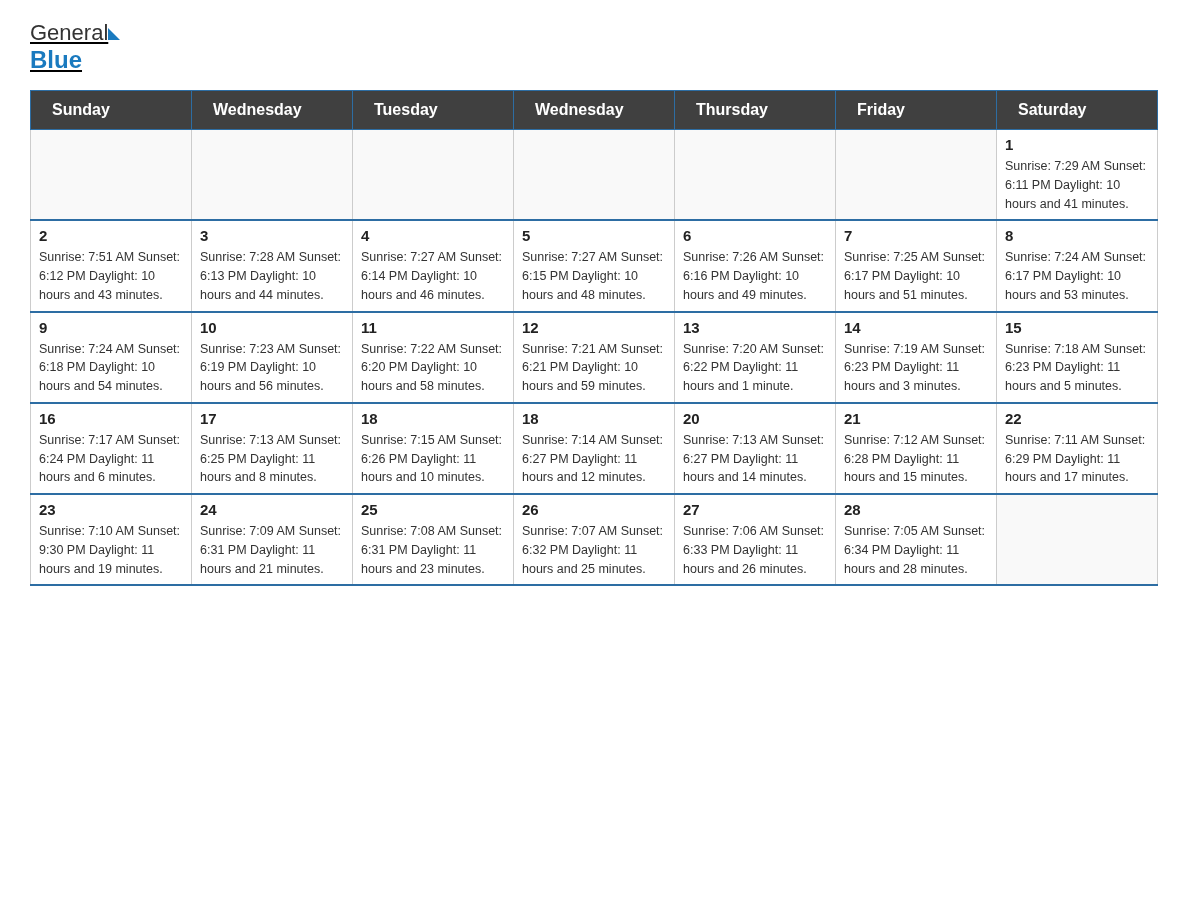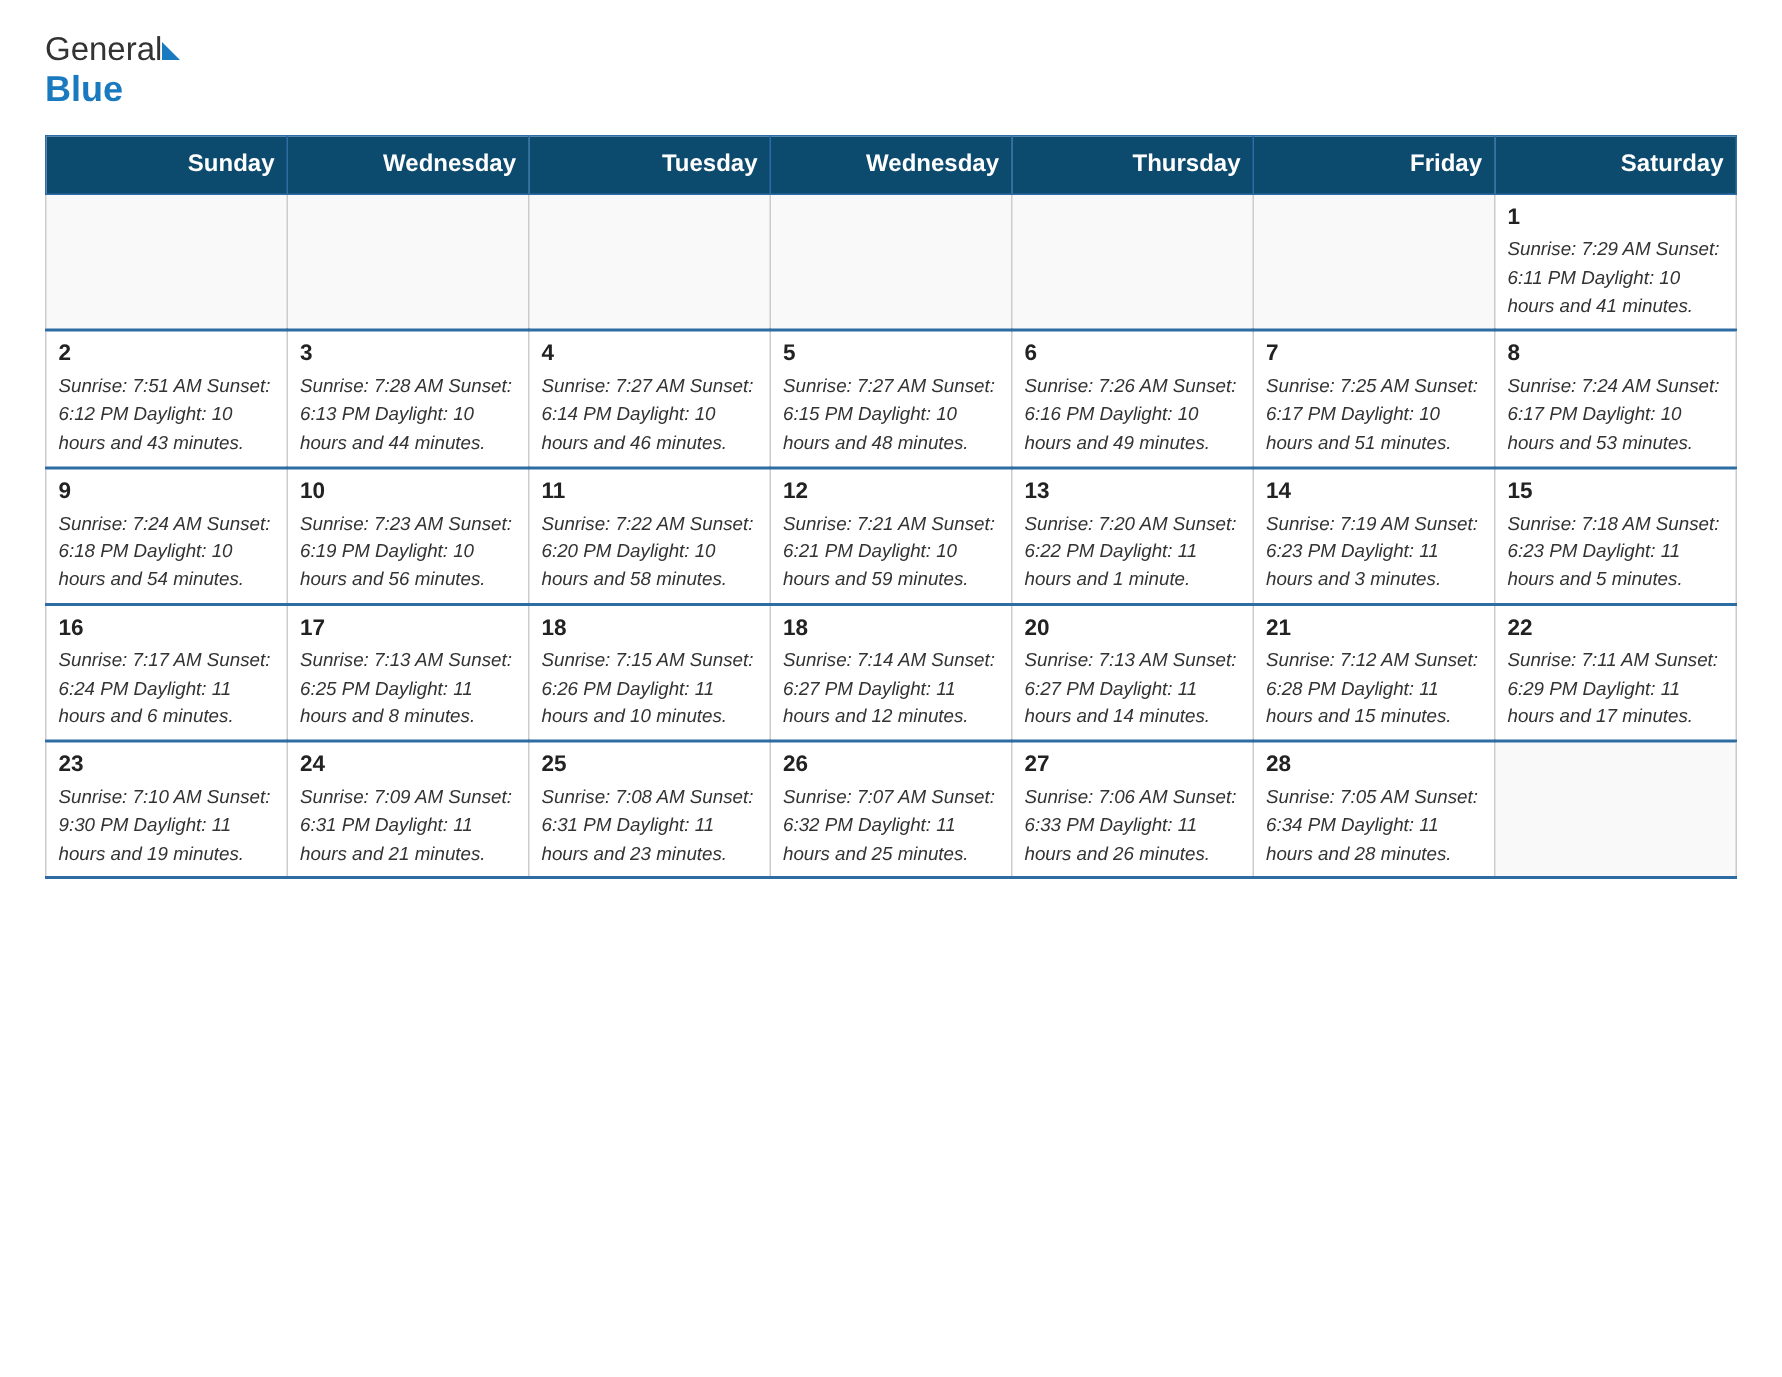--- a/index.html
+++ b/index.html
@@ -44,26 +44,26 @@
     }
     .title-block .subtitle {
       font-size: 18px;
       color: #444;
     }
     .calendar {
       width: 100%;
       border-collapse: collapse;
     }
     .calendar thead th {
-      background: #0c4a6e;
+      background: #404040;
       color: #fff;
       font-size: 16px;
       font-weight: bold;
-      padding: 10px 8px;
-      text-align: right;
+      padding: 10px 21px;
+      text-align: left;
       border: 1px solid #2d6da3;
     }
     .calendar tbody td {
       vertical-align: top;
       border: 1px solid #ccc;
       padding: 6px 8px;
       width: 14.28%;
       min-height: 100px;
       font-size: 13px;
       color: #333;
@@ -72,35 +72,34 @@
       font-size: 15px;
       font-weight: bold;
       color: #222;
       display: block;
       margin-bottom: 4px;
     }
     .day-info {
       font-size: 12.5px;
       line-height: 1.5;
       color: #333;
-      font-style: italic;
     }
     .calendar tbody tr {
       border-bottom: 2px solid #2d6da3;
     }
     .empty-cell {
       background: #f9f9f9;
     }
   </style>
 </head>
 <body>
 
 <div class="header">
   <div class="logo">
-    <div style="display:flex; flex-direction:column; align-items:flex-start;">
+    <div style="display:flex; flex-direction:column; align-items:flex-start;text-decoration:underline;">
       <div style="display:flex; align-items:center;">
         <span class="logo-text">General</span>
         <div class="logo-triangle"></div>
       </div>
       <span class="logo-text" style="color:#1a7abf; font-weight:bold; font-size:24px;">Blue</span>
     </div>
   </div>
   <div class="title-block">
     <h1></h1>
     <div class="subtitle"></div>

